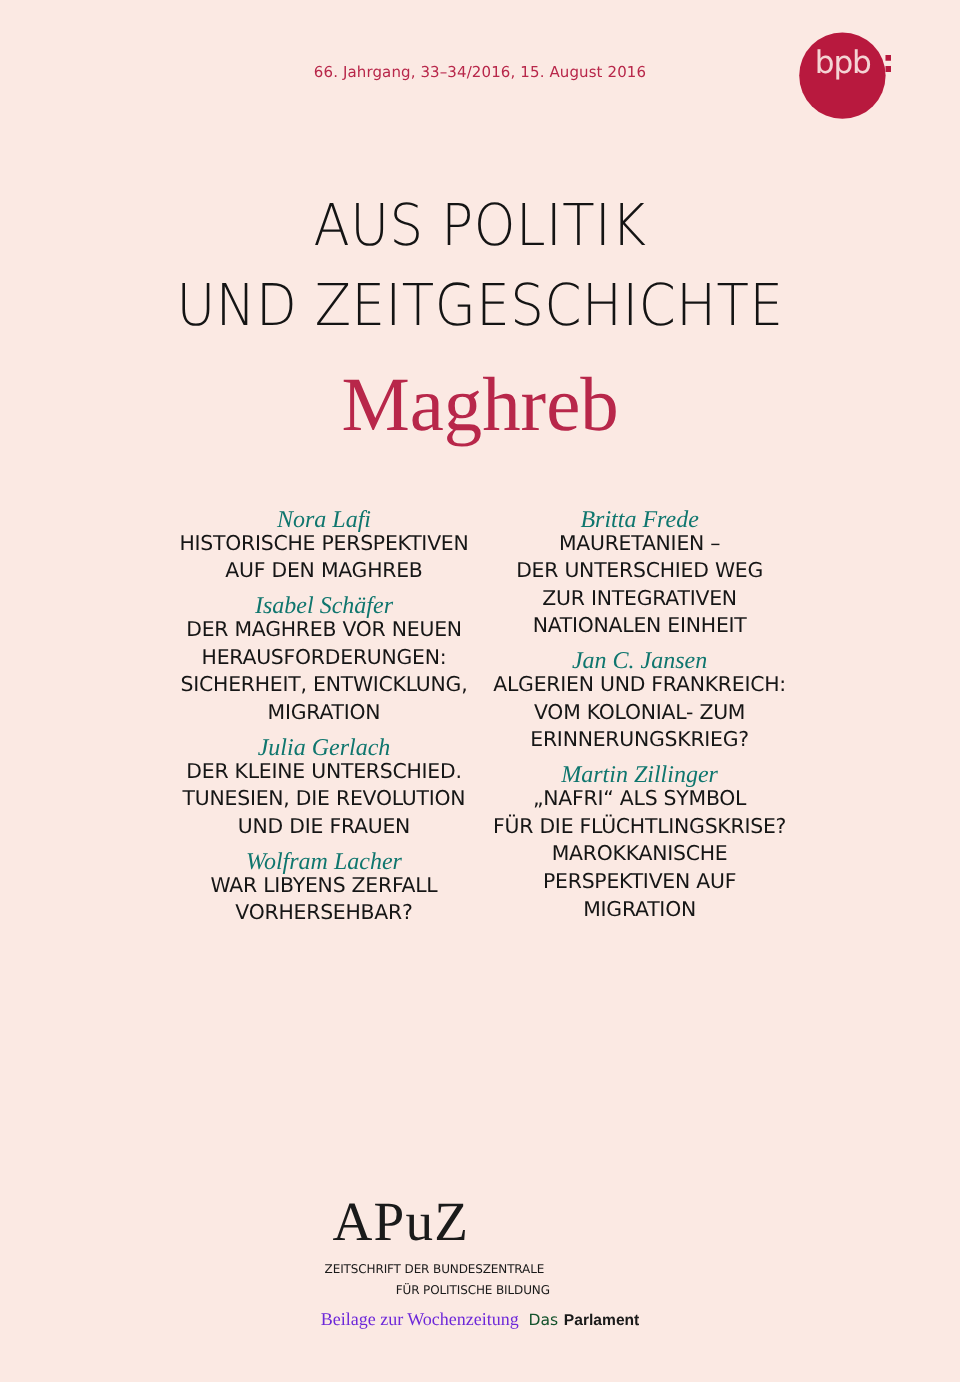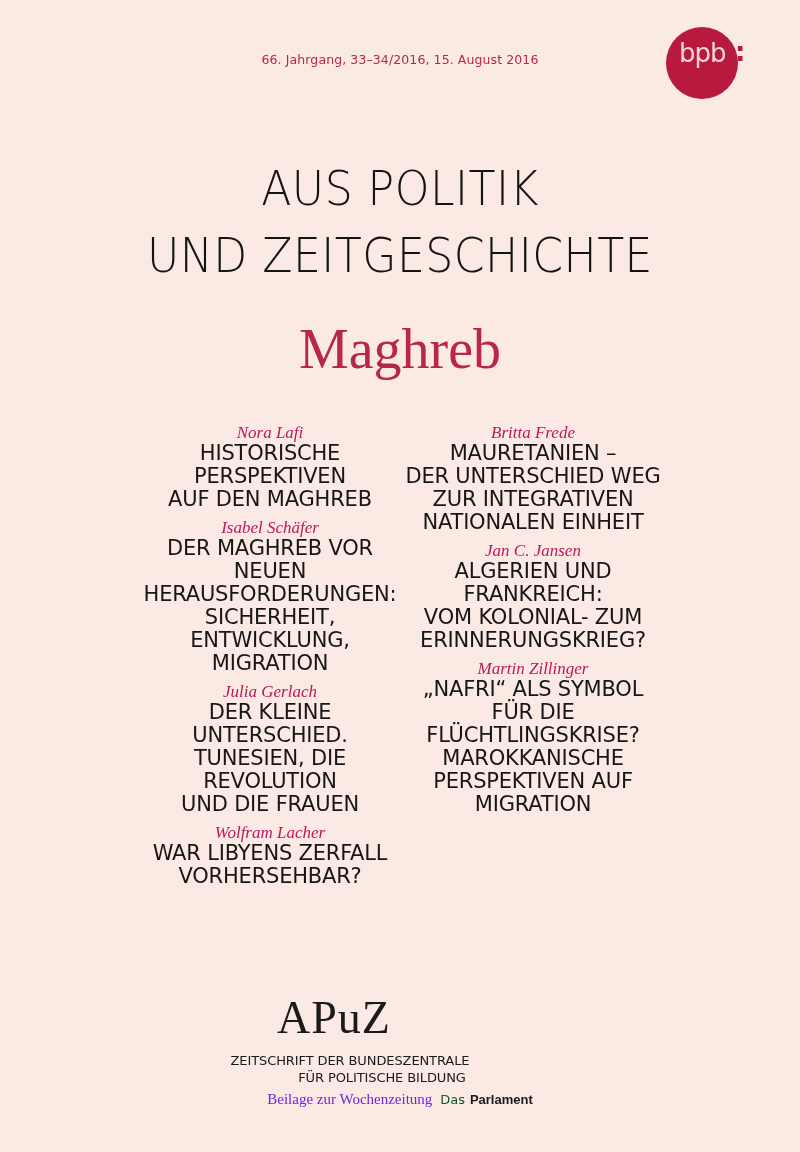--- a/index.html
+++ b/index.html
@@ -45,61 +45,60 @@
       color: #141414;
       letter-spacing: 0.5px;
       transform: scaleX(0.92);
     }
     .title-1 { top: 158px; }
     .title-2 { top: 225px; }
     .subtitle {
       position: absolute; top: 302px; left: 0; width: 800px;
       text-align: center;
       font-family: "Liberation Serif", serif;
-      font-size: 56px;
+      font-size: 64px;
       color: #b8274a;
       line-height: 70px;
-      margin-top: 12px;
     }
     .col {
       position: absolute; top: 424px; width: 270px;
       text-align: center;
     }
     .col-left { left: 135px; }
     .col-right { left: 398px; }
     .article { margin-bottom: 8px; }
     .author {
       font-family: "Liberation Serif", serif;
       font-style: italic;
-      font-size: 17px;
-      color: #be185d;
+      font-size: 20px;
+      color: #0f766e;
       line-height: 18px;
       text-align: center;
     }
     .title {
       font-family: "DejaVu Sans", sans-serif;
-      font-size: 21px;
+      font-size: 17px;
       line-height: 23px;
       color: #161616;
       letter-spacing: -0.2px;
       white-space: pre-line;
     }
     .footer-logo {
       position: absolute; top: 990px; left: 0; width: 668px;
       text-align: center;
       font-family: "Liberation Serif", serif;
       font-size: 46px; color: #1a1a1a;
       letter-spacing: 1px;
       line-height: 56px;
     }
     .footer-sub {
-      position: absolute; left: 0; width: 700px;
+      position: absolute; left: 12px; width: 700px;
       text-align: center;
       font-family: "DejaVu Sans", sans-serif;
-      font-size: 13px; color: #1a1a1a;
+      font-size: 10px; color: #1a1a1a;
       letter-spacing: -0.1px;
     }
     .footer-sub-1 { top: 1053px; }
     .footer-sub-2 { top: 1070px; padding-left: 32px; }
     .footer-bottom {
       position: absolute; top: 1090px; left: 0; width: 800px;
       text-align: center;
       font-size: 15px;
     }
     .beilage {

